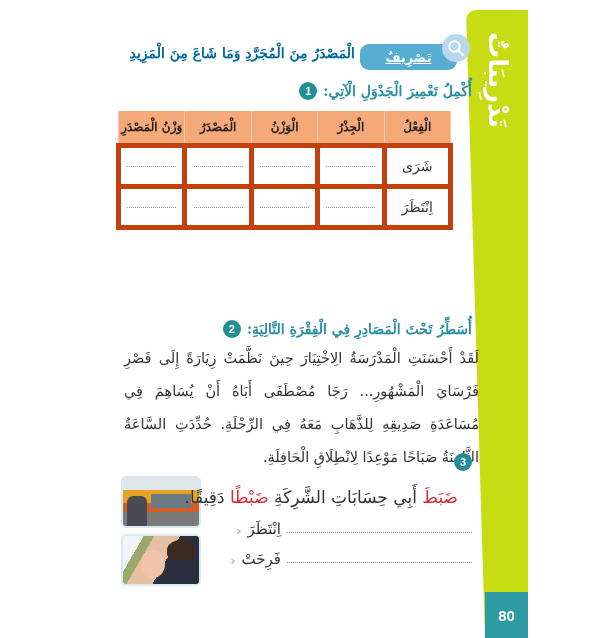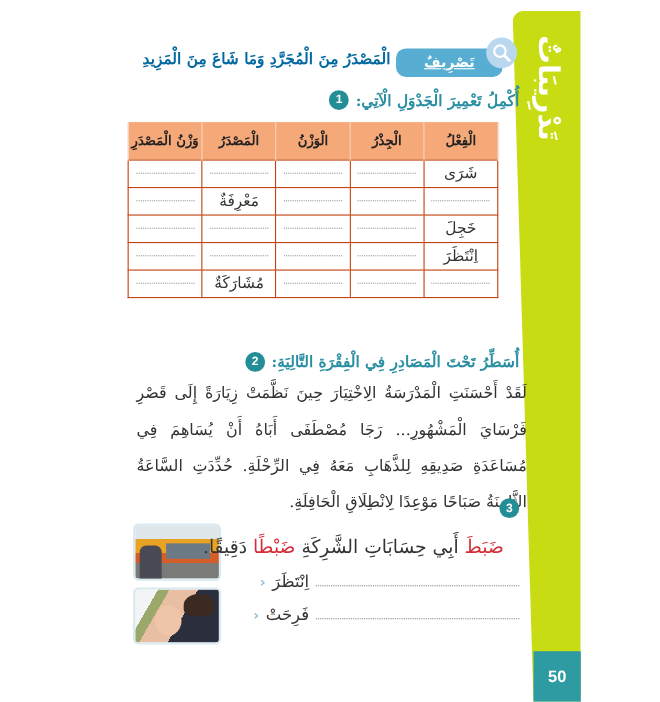--- a/index.html
+++ b/index.html
@@ -65,21 +65,21 @@
   .conj-table {
     position: absolute; left: 116px; top: 111px; width: 337px;
     border-collapse: collapse; direction: rtl;
   }
   .conj-table th {
     background: #f5a878; color: #222; font-weight: bold; font-size: 12px; height: 34px;
     border-right: 1px solid #f7c9ad; border-left: 1px solid #f7c9ad; text-align: center;
     font-family: "DejaVu Serif", serif;
   }
   .conj-table td {
-    height: 25px; border: 1px solid #c2410c; text-align: center; font-size: 14px; color: #333;
+    height: 41px; border: 5px solid #c2410c; text-align: center; font-size: 14px; color: #333;
     font-family: "DejaVu Serif", serif; width: 67px;
   }
   .dots { display: inline-block; width: 80%; border-bottom: 1px dotted #999; height: 1px; vertical-align: middle; }
 
   
   .paragraph {
     position: absolute; left: 124px; top: 342px; width: 355px;
     direction: rtl; text-align: justify; font-size: 14.5px; line-height: 33px; color: #333;
     font-family: "DejaVu Serif", serif;
   }
@@ -113,21 +113,21 @@
   }
   .chev { color: #8fbfe0; font-size: 13px; font-weight: bold; font-family: "DejaVu Sans", sans-serif; }
   .prompt-word { font-size: 15px; color: #333; font-family: "DejaVu Serif", serif; white-space: nowrap; }
   .prompt-dots { width: 185px; border-bottom: 1px dotted #888; height: 1px; margin-bottom: 5px; }
 </style>
 </head>
 <body>
 
 <div class="sidebar"></div>
 <div class="sidebar-title">تَدْرِيبَاتٌ</div>
-<div class="page-num-box">50</div>
+<div class="page-num-box">80</div>
 
 <div class="topic-pill">تَصْرِيفٌ</div>
 <div class="search-circle">
   <svg width="18" height="18" viewBox="0 0 18 18">
     <circle cx="7.5" cy="7.5" r="5.2" fill="none" stroke="#ffffff" stroke-width="2"></circle>
     <line x1="11.5" y1="11.5" x2="16" y2="16" stroke="#ffffff" stroke-width="2.4" stroke-linecap="round"></line>
   </svg>
 </div>
 <div class="topic-subtitle">الْمَصْدَرُ مِنَ الْمُجَرَّدِ وَمَا شَاعَ مِنَ الْمَزِيدِ</div>
 
@@ -148,45 +148,24 @@
   </thead>
   <tbody>
     <tr>
       <td>شَرَى</td>
       <td><span class="dots"></span></td>
       <td><span class="dots"></span></td>
       <td><span class="dots"></span></td>
       <td><span class="dots"></span></td>
     </tr>
     <tr>
-      <td><span class="dots"></span></td>
-      <td><span class="dots"></span></td>
-      <td><span class="dots"></span></td>
-      <td>مَعْرِفَةٌ</td>
-      <td><span class="dots"></span></td>
-    </tr>
-    <tr>
-      <td>خَجِلَ</td>
-      <td><span class="dots"></span></td>
-      <td><span class="dots"></span></td>
-      <td><span class="dots"></span></td>
-      <td><span class="dots"></span></td>
-    </tr>
-    <tr>
       <td>اِنْتَظَرَ</td>
       <td><span class="dots"></span></td>
       <td><span class="dots"></span></td>
       <td><span class="dots"></span></td>
-      <td><span class="dots"></span></td>
-    </tr>
-    <tr>
-      <td><span class="dots"></span></td>
-      <td><span class="dots"></span></td>
-      <td><span class="dots"></span></td>
-      <td>مُشَارَكَةٌ</td>
       <td><span class="dots"></span></td>
     </tr>
   </tbody>
 </table>
 
 <div class="section" style="top:318px;">
   <span class="badge">2</span>
   <span class="section-label">أُسَطِّرُ تَحْتَ الْمَصَادِرِ فِي الْفِقْرَةِ التَّالِيَةِ:</span>
 </div>
 <p class="paragraph">لَقَدْ أَحْسَنَتِ الْمَدْرَسَةُ الِاخْتِيَارَ حِينَ نَظَّمَتْ زِيَارَةً إِلَى قَصْرِ فَرْسَايَ الْمَشْهُورِ... رَجَا مُصْطَفَى أَبَاهُ أَنْ يُسَاهِمَ فِي مُسَاعَدَةِ صَدِيقِهِ لِلذَّهَابِ مَعَهُ فِي الرِّحْلَةِ. حُدِّدَتِ السَّاعَةُ الثَّامِنَةُ صَبَاحًا مَوْعِدًا لِانْطِلَاقِ الْحَافِلَةِ.</p>

